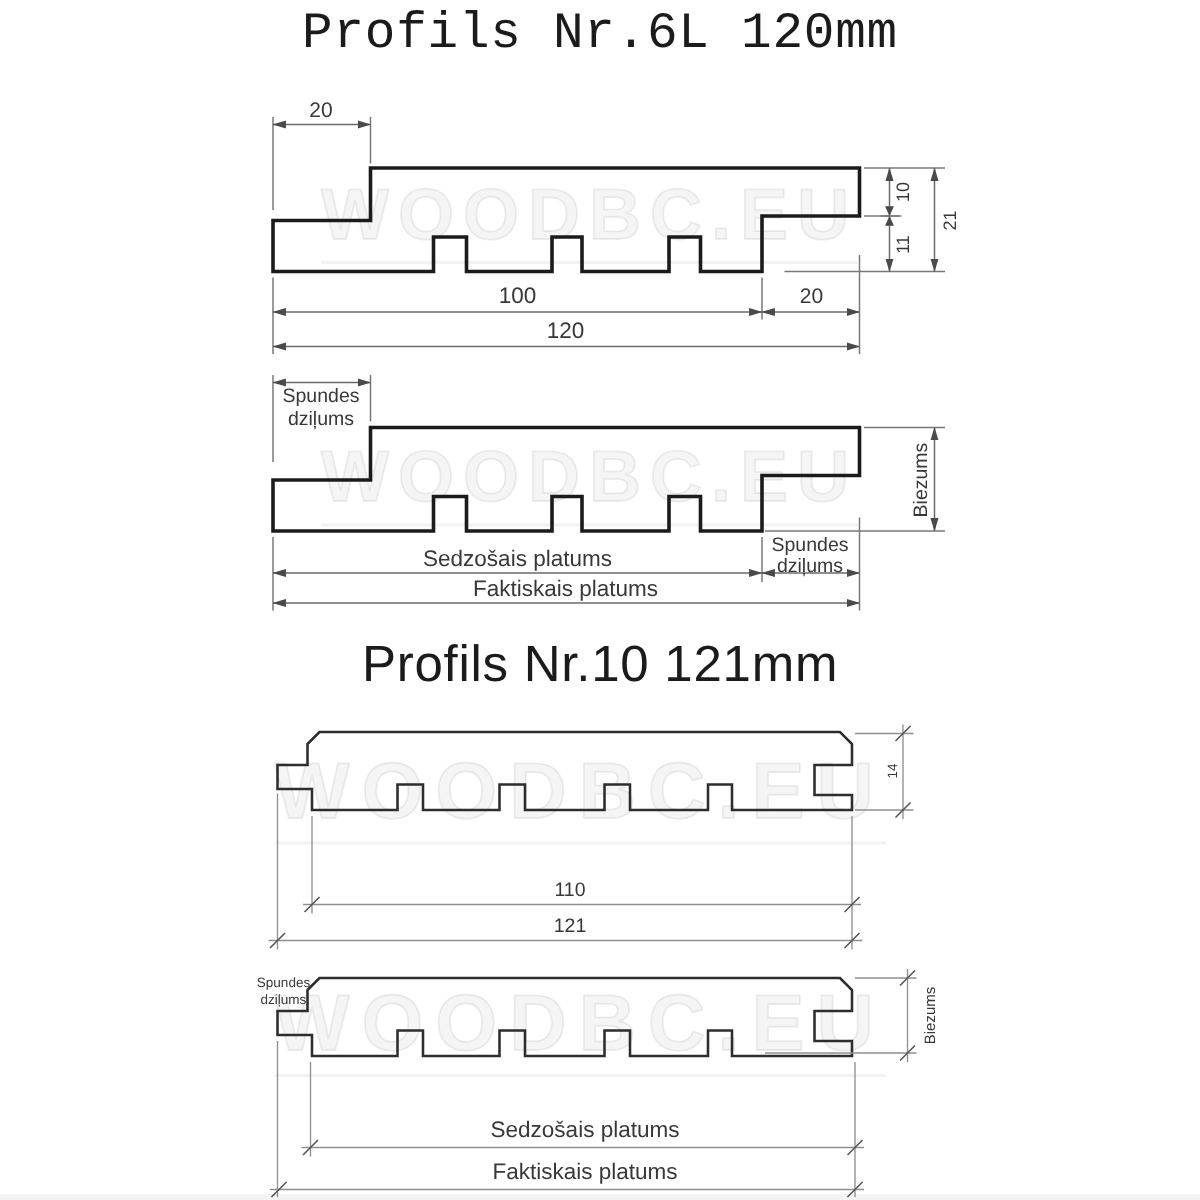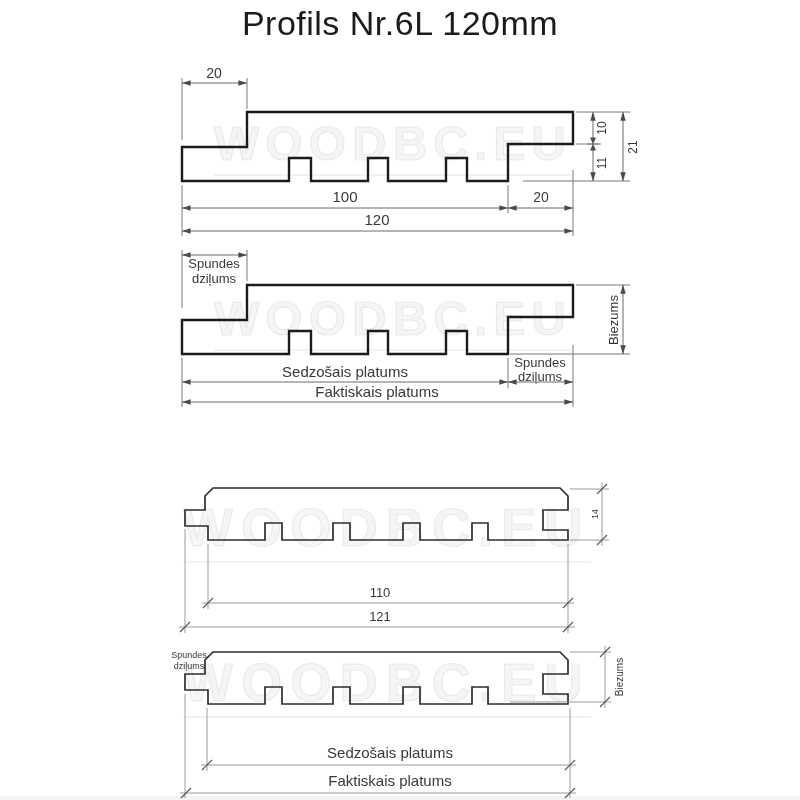--- a/index.html
+++ b/index.html
@@ -1,20 +1,20 @@
 <!DOCTYPE html>
 <html><head>
 <meta charset="utf-8">
 <style>
   html,body{margin:0;padding:0;background:#fff;}
   #stage{position:relative;width:800px;height:800px;background:#ffffff;overflow:hidden;
          font-family:"Liberation Sans",sans-serif;}
   .title{position:absolute;left:0;width:100%;text-align:center;font-size:34px;
          color:#1b1b1b;z-index:2;letter-spacing:.5px;}
-  #title-6l{top:4px;}
+  #title-6l{top:4px;font-family:Liberation Mono, monospace;}
   #title-10{top:424px;}
   .wm{position:absolute;z-index:0;white-space:nowrap;font-weight:700;
       color:rgba(0,0,0,0.04);-webkit-text-stroke:1.2px rgba(0,0,0,0.07);
       border-bottom:2px solid rgba(0,0,0,0.05);padding-bottom:3px;}
   .wm1{left:214px;top:116px;font-size:48px;letter-spacing:6px;}
   .wm2{left:214px;top:291px;font-size:48px;letter-spacing:6px;}
   .wm3{left:183px;top:497px;font-size:53px;letter-spacing:8px;}
   .wm4{left:183px;top:652px;font-size:53px;letter-spacing:8px;}
   svg#drawings{position:absolute;top:0;left:0;z-index:1;}
   .p {fill:none;stroke:#1b1b1b;stroke-width:2.4;stroke-linejoin:miter;}
@@ -34,20 +34,21 @@
 <body>
 
 <div id="stage">
 
   <div class="wm wm1">WOODBC.EU</div>
   <div class="wm wm2">WOODBC.EU</div>
   <div class="wm wm3">WOODBC.EU</div>
   <div class="wm wm4">WOODBC.EU</div>
 
   <div class="title" id="title-6l">Profils Nr.6L 120mm</div>
+  <div class="title" id="title-10">Profils Nr.10 121mm</div>
 
   <svg id="drawings" width="800" height="800" viewBox="0 0 800 800">
     <defs>
       <marker id="arw" viewBox="0 0 10 6" refX="9.6" refY="3" markerWidth="9" markerHeight="5.4" orient="auto-start-reverse" markerUnits="userSpaceOnUse">
         <path d="M0,0 L10,3 L0,6 Z" fill="#4a4a4a"></path>
       </marker>
     </defs>
 
     <g>
       <path class="p" d="M182,147 L247,147 L247,112 L573,112 L573,144 L508,144 L508,181 L467,181 L467,158 L446,158 L446,181 L388,181 L388,158 L368,158 L368,181 L311,181 L311,158 L289,158 L289,181 L182,181 Z"></path>

